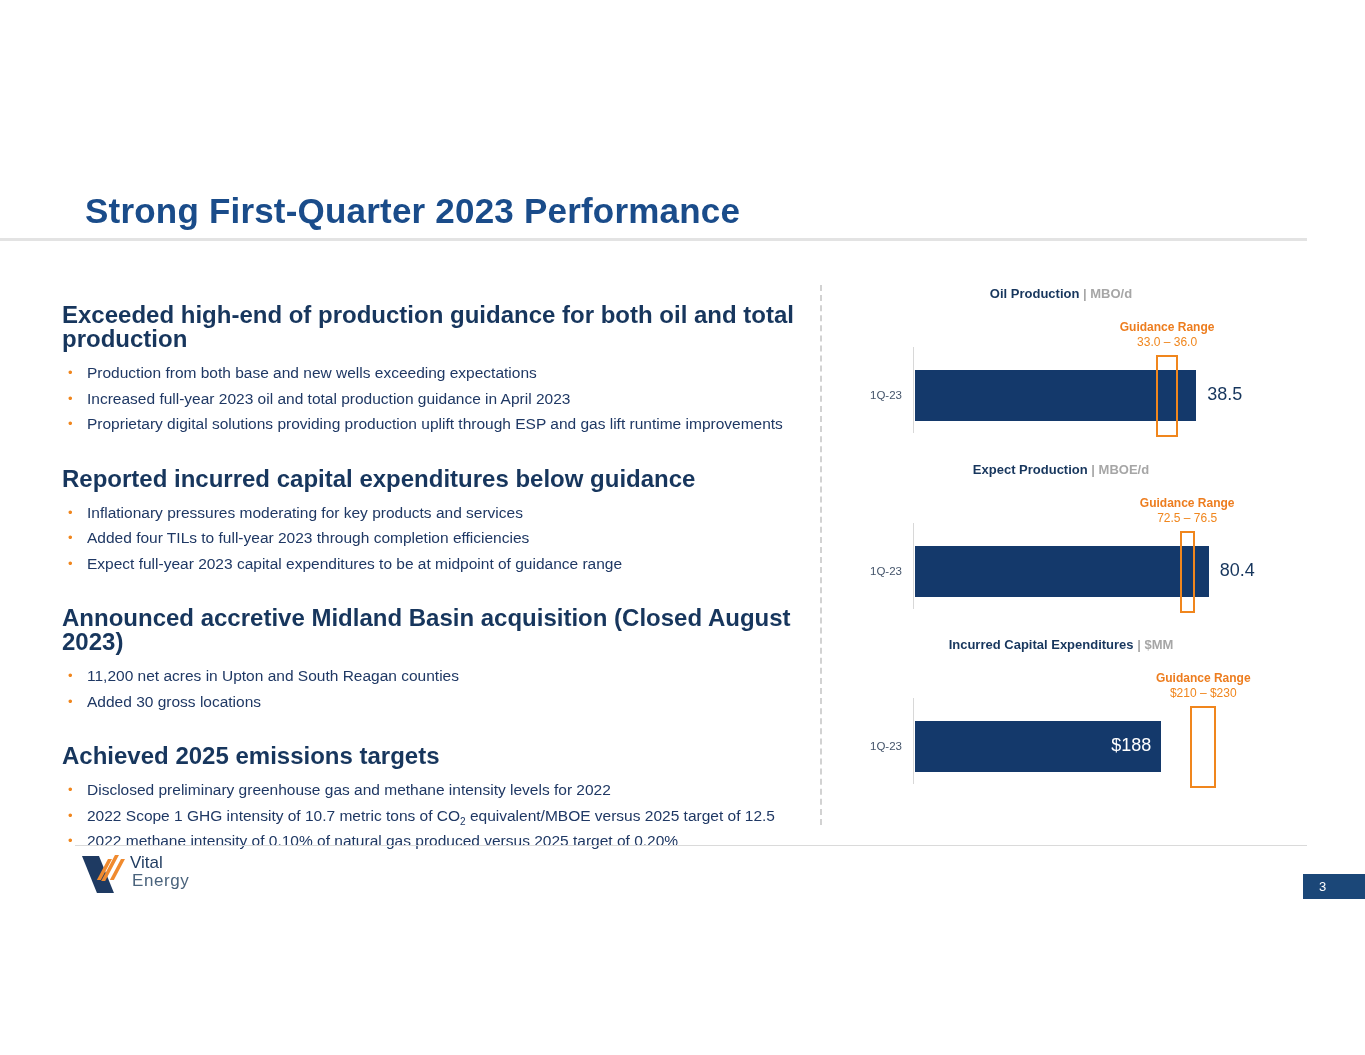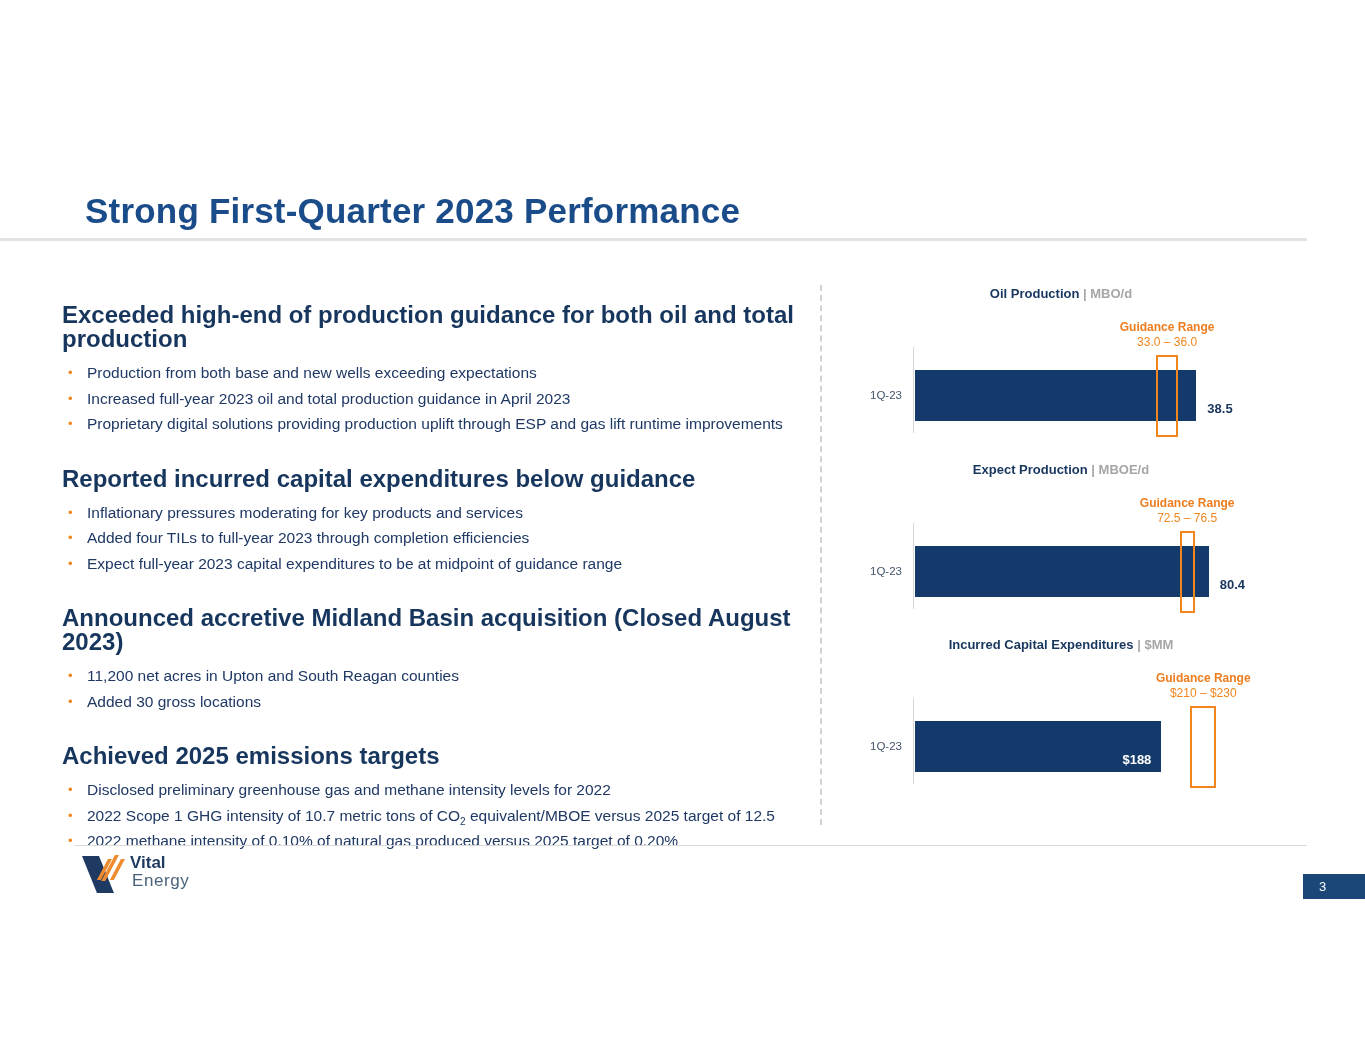--- a/index.html
+++ b/index.html
@@ -41,37 +41,37 @@
   .gl1{font-size:12px;font-weight:bold;color:#ED7D1F;line-height:15px}
   .gl2{font-size:12px;color:#F0861D;line-height:15px}
   .axis{position:absolute;left:83px;top:64px;width:1px;height:86px;background:#D8D8D8}
   .bar{position:absolute;left:85px;top:87px;height:51px;background:#14396B;z-index:1}
   .gbox{position:absolute;top:72px;height:82px;border:2.5px solid #F0861D;box-sizing:border-box;z-index:2}
   .cat{
     position:absolute;left:0;top:87px;width:72px;height:51px;line-height:51px;
     text-align:right;font-size:11.5px;color:#44546A;
   }
   .val{
-    position:absolute;top:100px;height:51px;line-height:51px;z-index:3;white-space:nowrap;
-    font-size:13px;font-weight:bold;color:#17365D;
+    position:absolute;top:86px;height:51px;line-height:51px;z-index:3;white-space:nowrap;
+    font-size:18px;font-weight:normal;color:#17365D;
   }
   .val.inside{color:#ffffff}
 
   
   .footer-line{position:absolute;left:75px;top:845px;width:1232px;height:1px;background:#DADADA}
   .logo{position:absolute;left:78px;top:850px;width:160px;height:52px}
   .logo-v{
     position:absolute;left:4px;top:6px;width:17px;height:37px;background:#1E3A62;
     transform:skewX(22deg);transform-origin:top left;
   }
   .logo-s{position:absolute;width:3.5px;background:#F08A2E;transform:skewX(-28deg);transform-origin:top left}
   .logo-s1{left:30px;top:9px;height:21px}
   .logo-s2{left:36.5px;top:5px;height:26px}
   .logo-s3{left:43px;top:9px;height:21px}
-  .logo-t1{position:absolute;left:52px;top:3px;font-size:17px;font-weight:bold;color:#1E3A5F}
+  .logo-t1{position:absolute;left:52px;top:3px;font-size:17px;font-weight:normal;color:#1E3A5F}
   .logo-t2{position:absolute;left:54px;top:21px;font-size:17px;font-weight:400;color:#4A637C;letter-spacing:.6px}
   .pagebox{
     position:absolute;left:1303px;top:874px;width:62px;height:25px;background:#1B4778;
     color:#ffffff;font-size:13px;line-height:25px;padding-left:16px;box-sizing:border-box;
   }
 </style>
 </head>
 <body>
 
 <h1 class="page-title">Strong First-Quarter 2023 Performance</h1>

